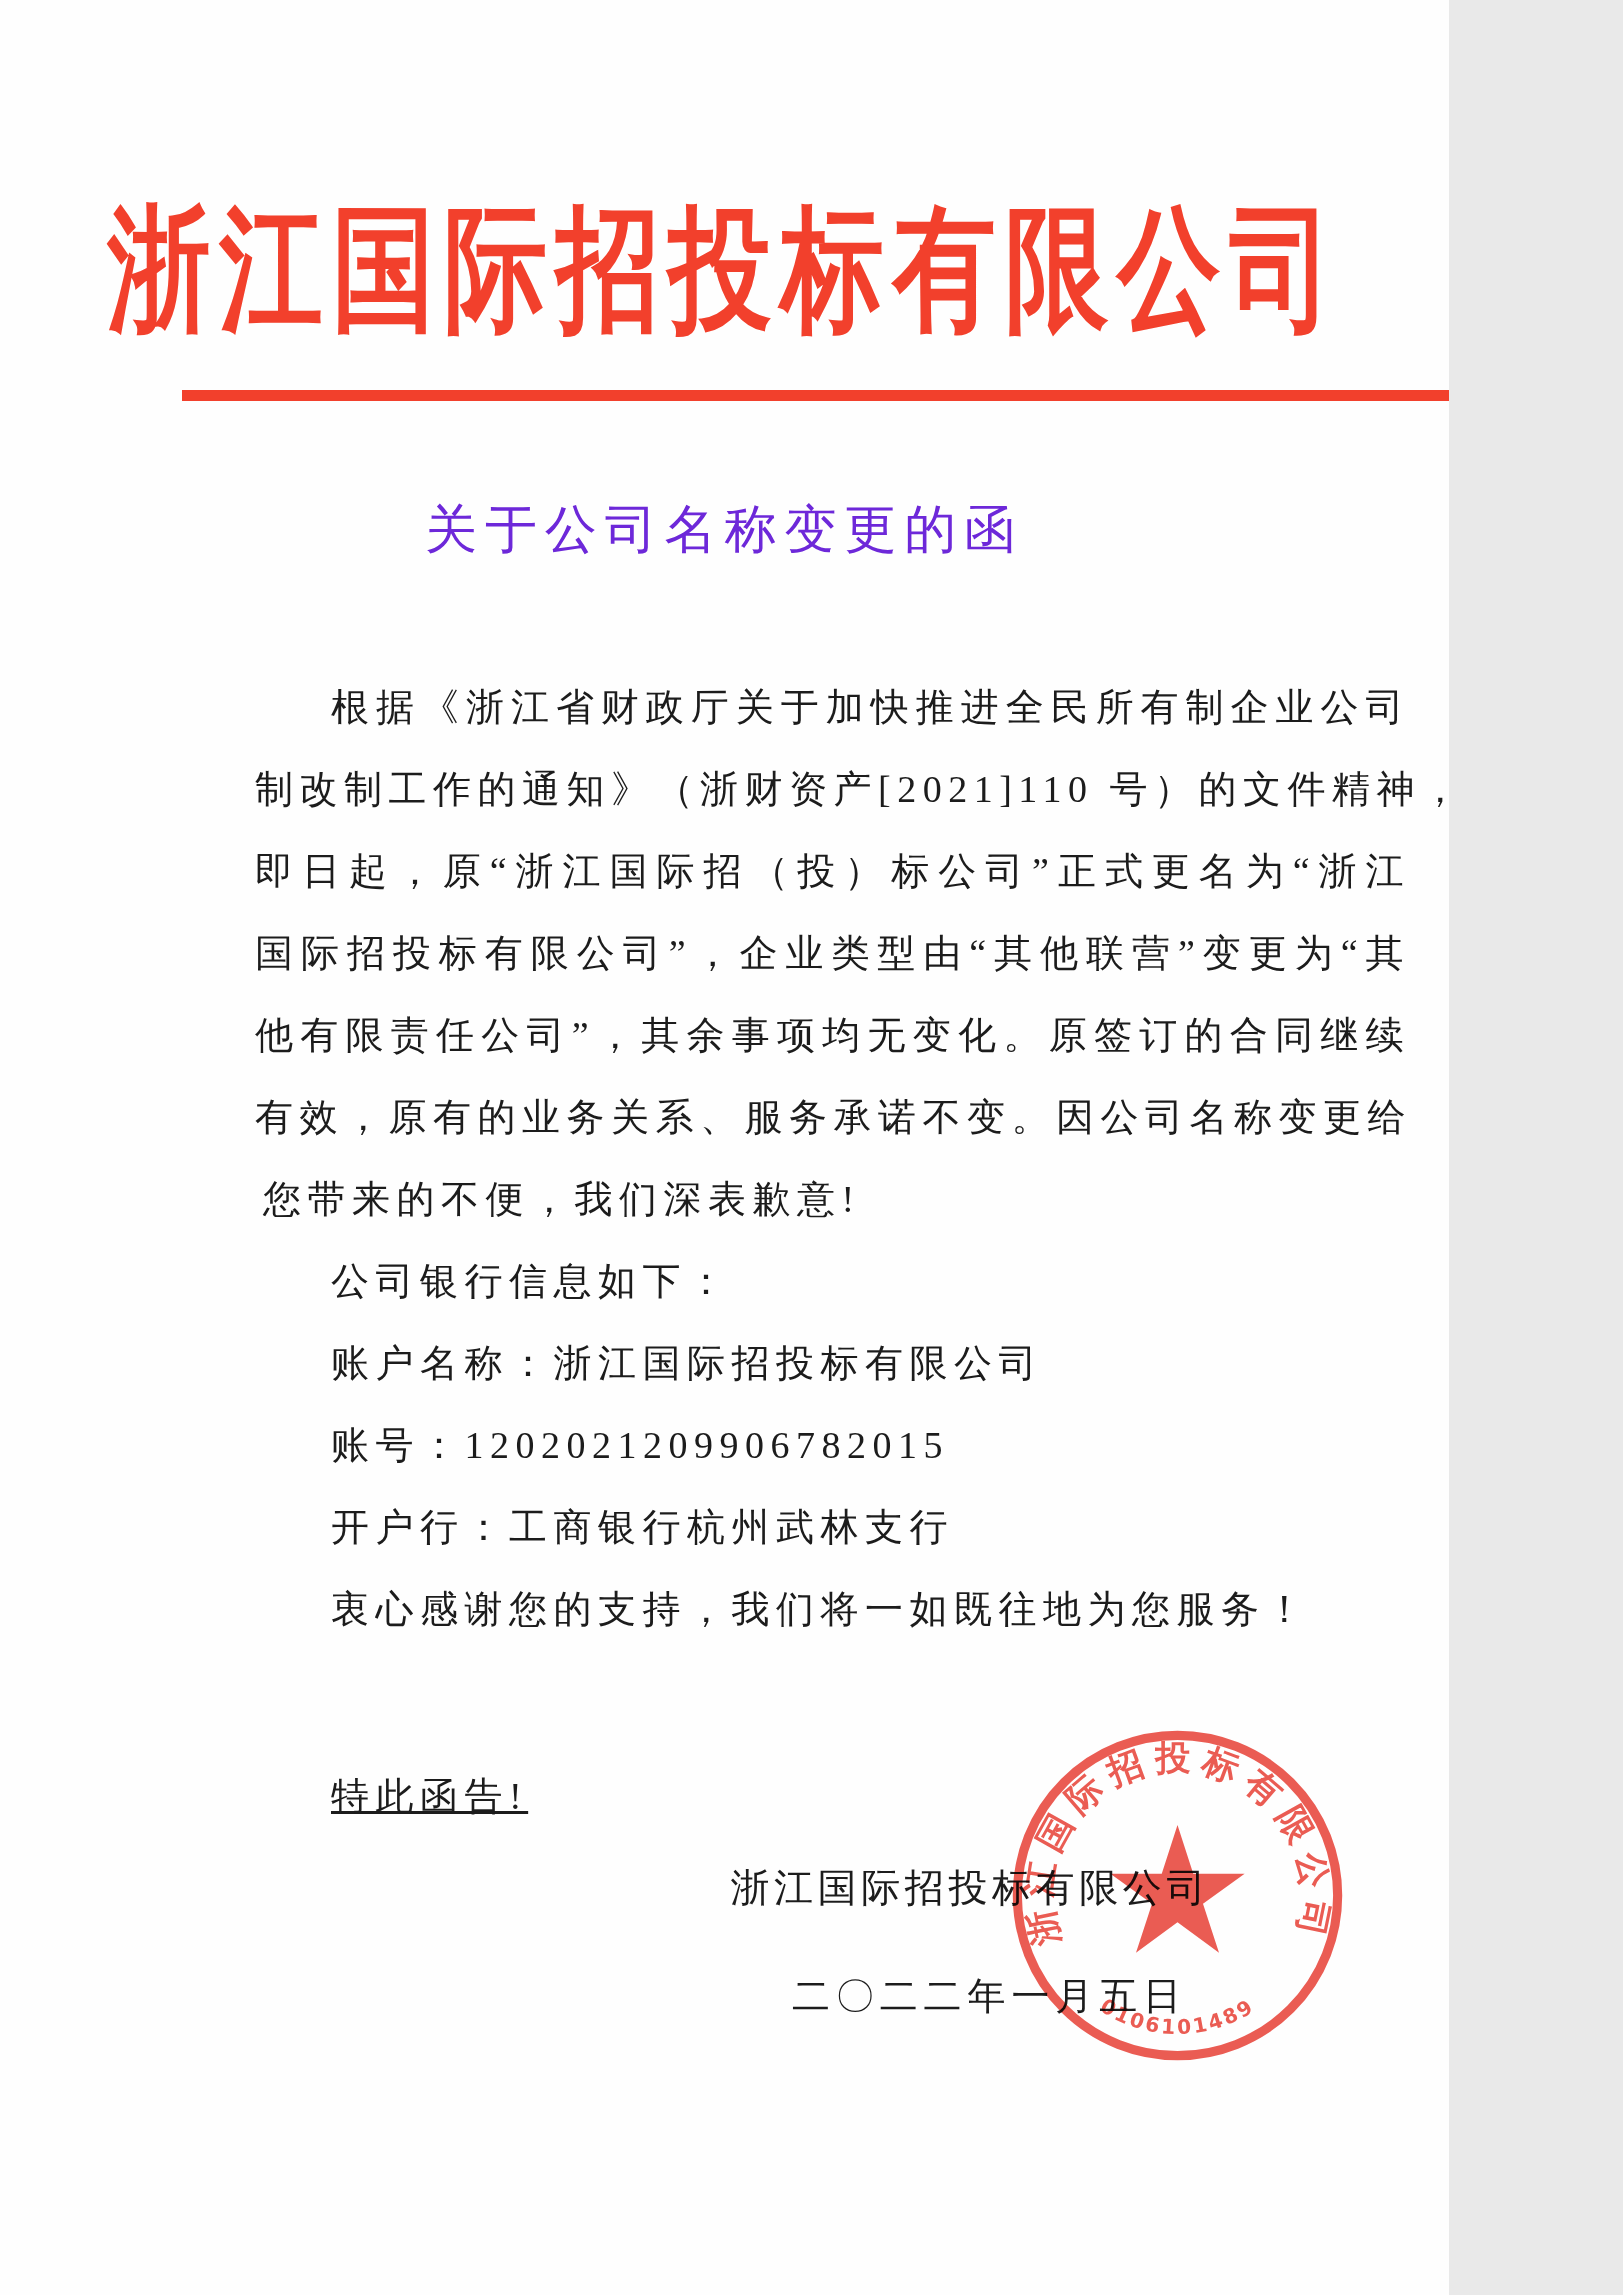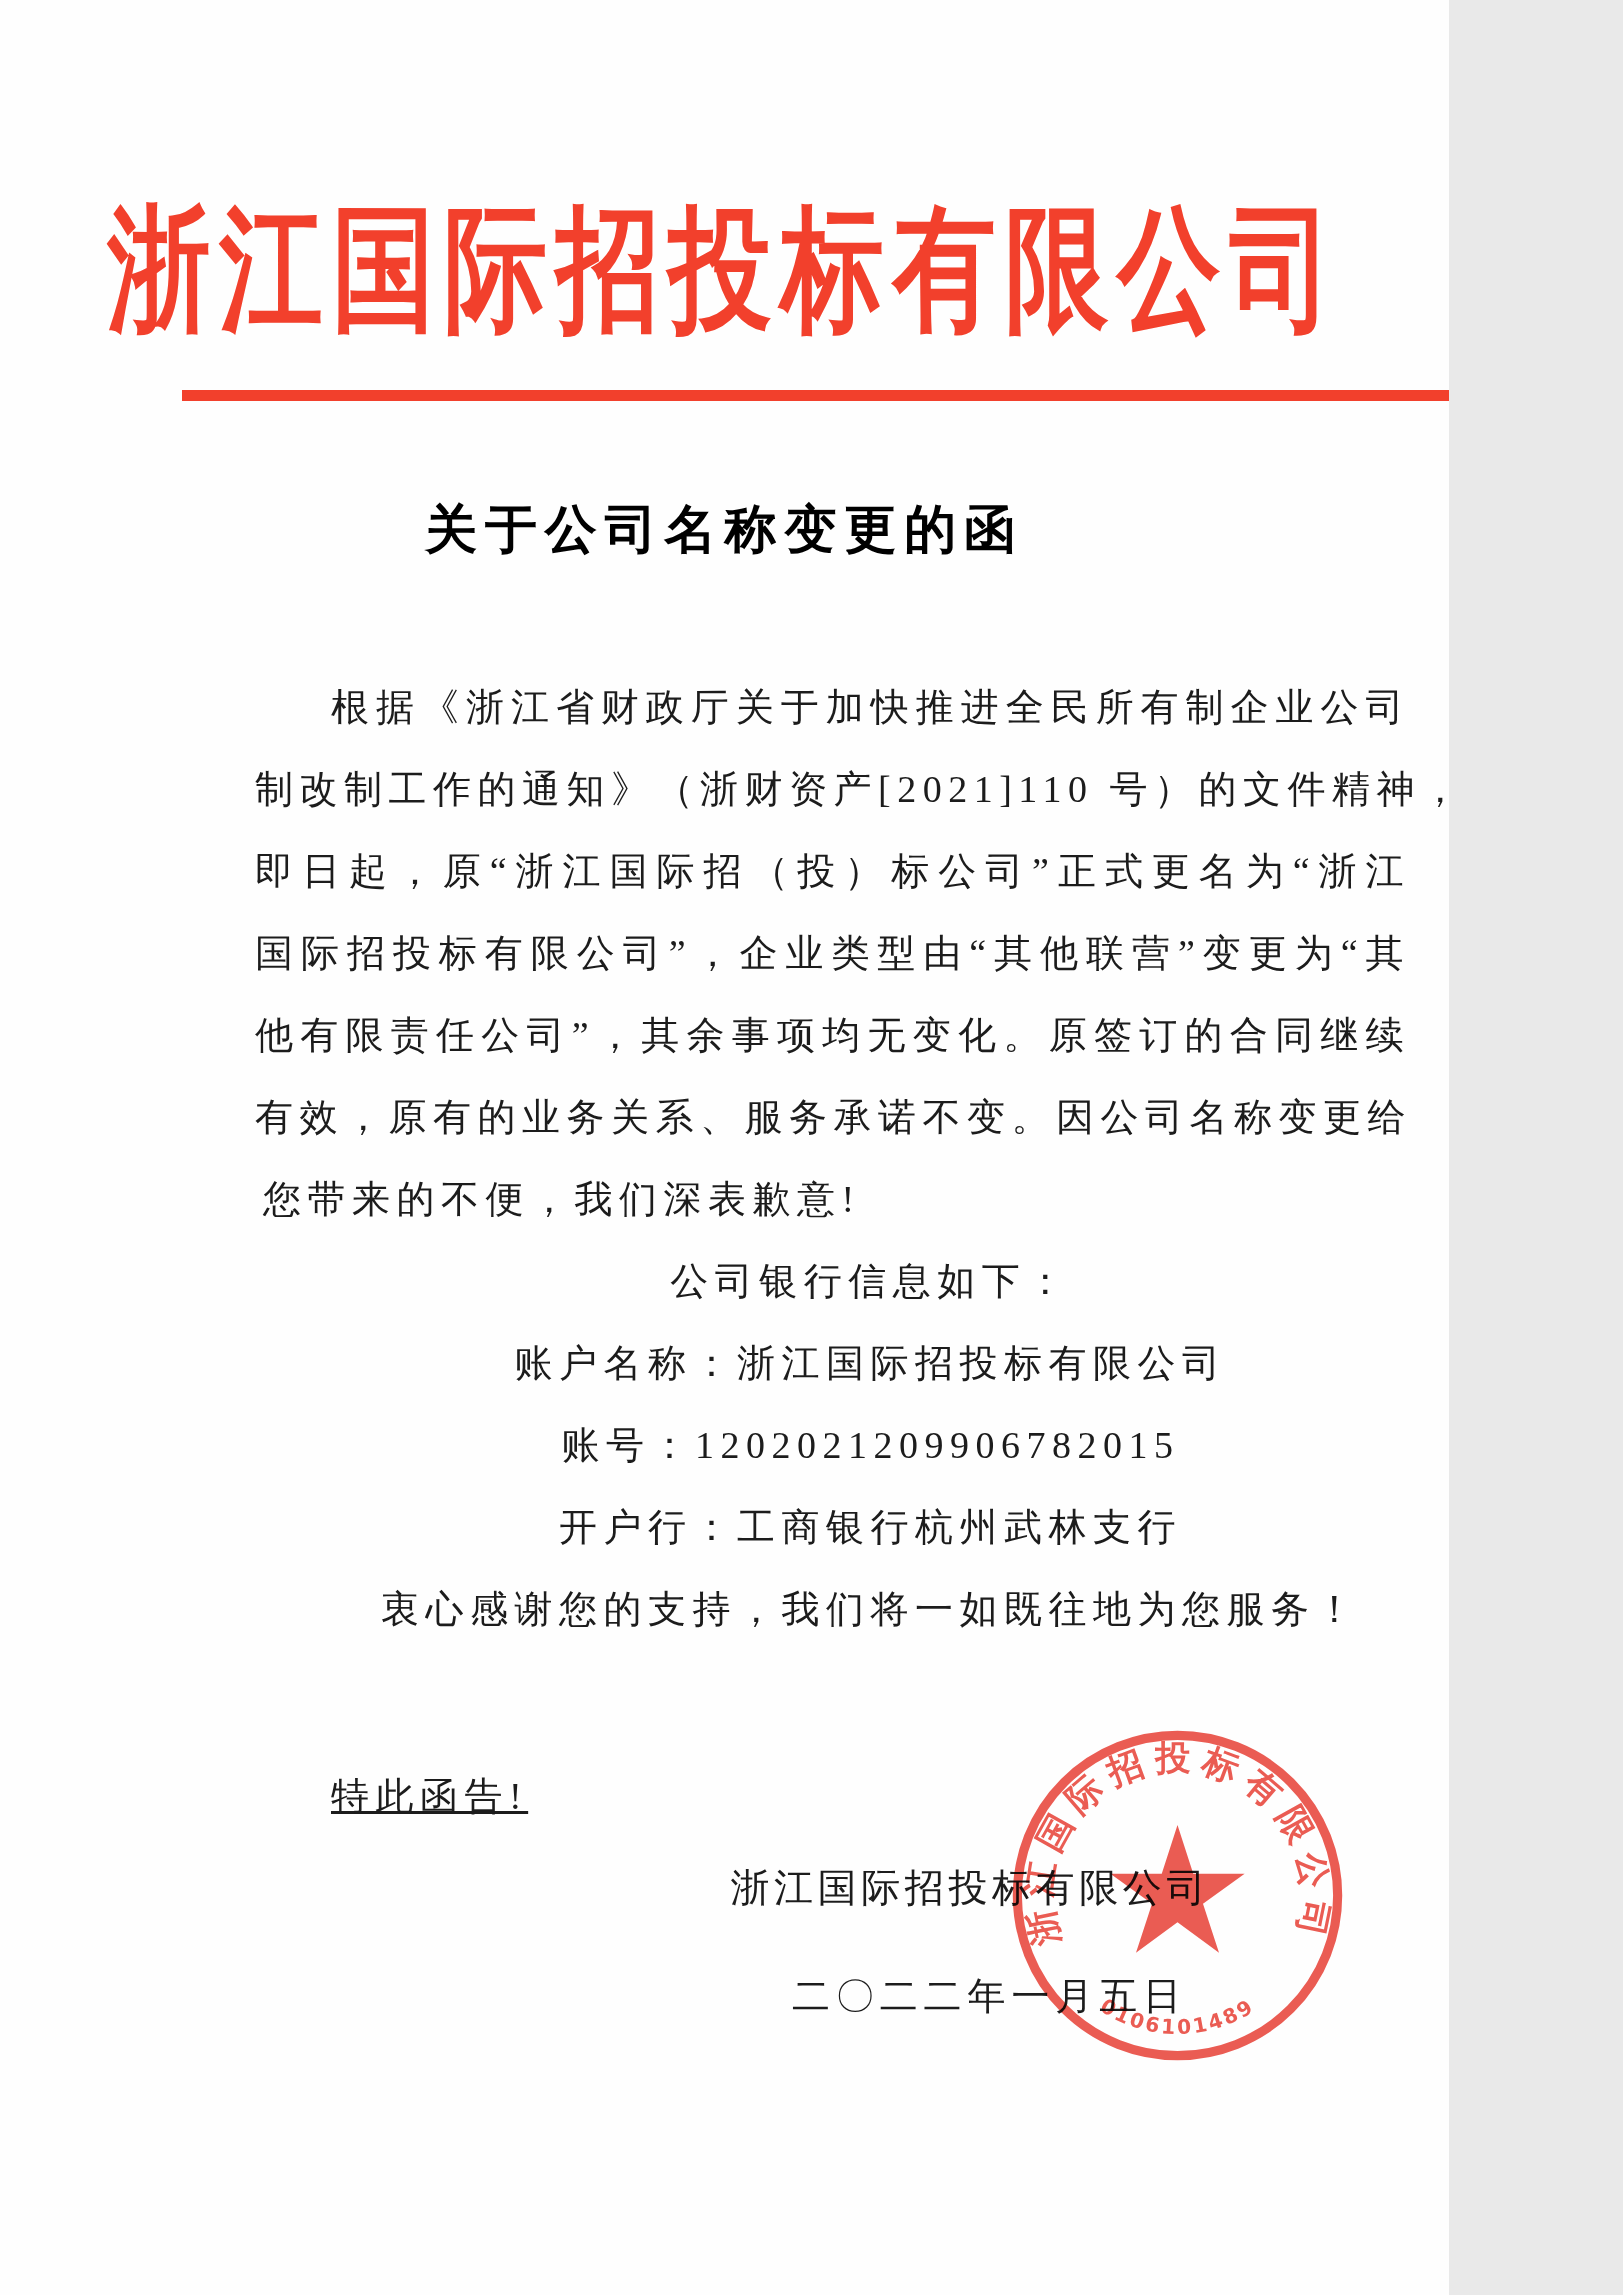--- a/index.html
+++ b/index.html
@@ -44,24 +44,24 @@
 
   
   .doc-title {
     position: absolute;
     top: 495px;
     left: 0;
     width: 100%;
     margin: 0;
     text-align: center;
     font-family: "Liberation Sans", "DejaVu Sans", sans-serif;
-    font-weight: bold;
+    font-weight: normal;
     font-size: 52px;
     letter-spacing: 7.9px;
-    color: #000000;
+    color: #6d28d9;
     white-space: nowrap;
   }
 
   
   .body-block {
     position: absolute;
     top: 666px;
     left: 255px;
     width: 1155px;
     font-size: 38px;
@@ -76,21 +76,21 @@
   .body-line.first {
     text-indent: 76px;
   }
   .body-line.para-end {
     text-align-last: left;
     white-space: normal;
     margin-left: 8px;
   }
   .info-line {
     padding-left: 76px;
-    text-align: center;
+    text-align: left;
   }
   .closing-line {
     margin-top: 105px;
     padding-left: 76px;
     text-align: left;
     text-decoration: underline;
   }
 
   
   .sign-company {

